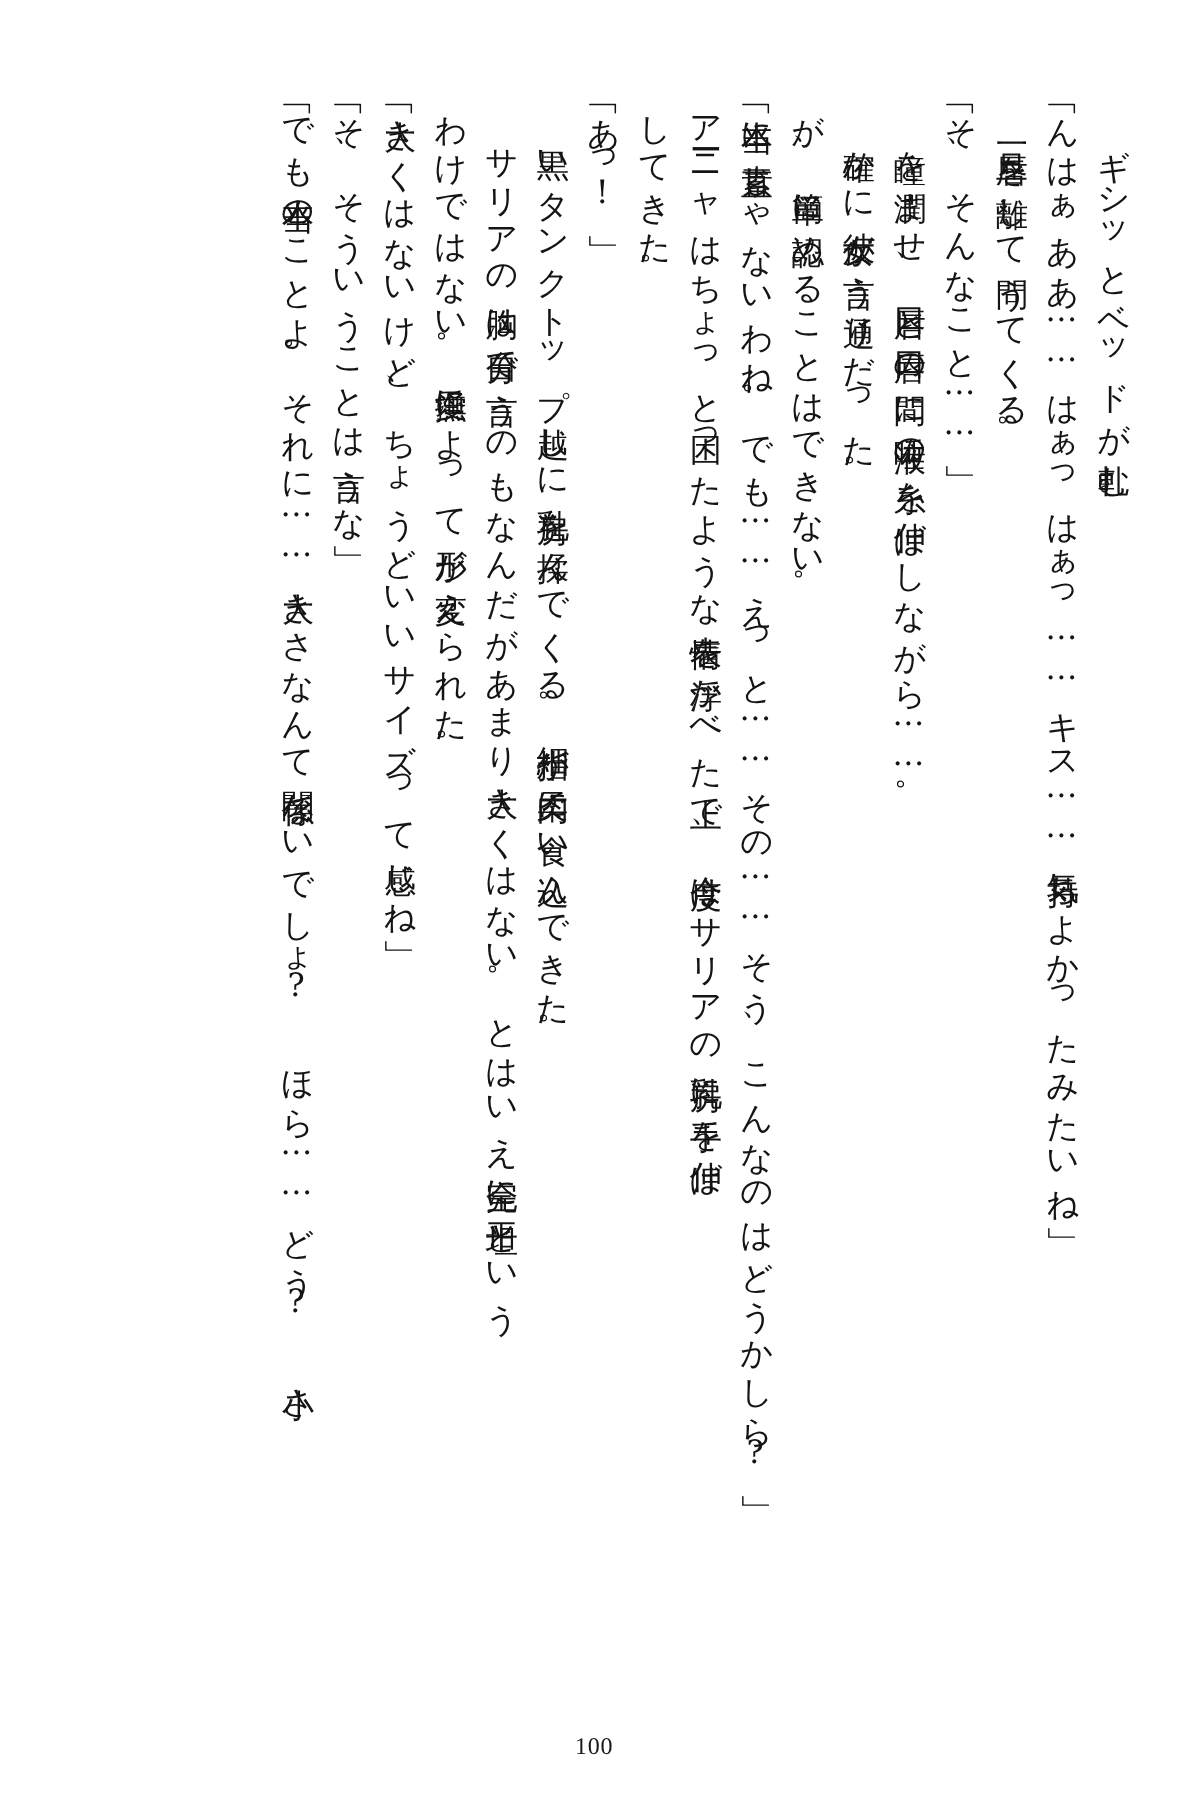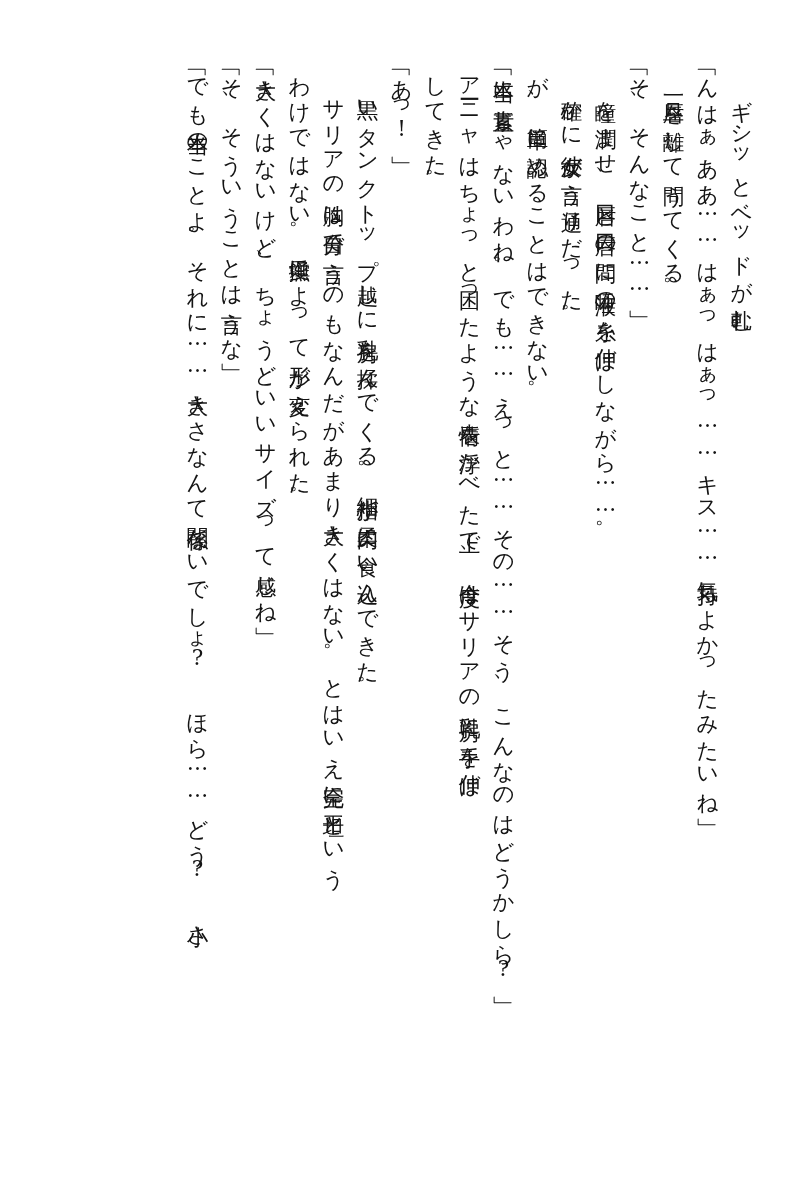--- a/index.html
+++ b/index.html
@@ -79,14 +79,15 @@
     <div class="text-line">してきた。</div>
     <div class="text-line">「あっ!」</div>
     <div class="text-line indent">黒いタンクトップ越しに乳房を揉んでくる。細指が柔肉に食い込んできた。</div>
     <div class="text-line indent">サリアの胸は自分で言うのもなんだがあまり大きくはない。とはいえ完全に平坦という</div>
     <div class="text-line">わけではない。愛撫によって形が変えられた。</div>
     <div class="text-line">「大きくはないけど、ちょうどいいサイズって感じね」</div>
     <div class="text-line">「そ、そういうことは言うな」</div>
     <div class="text-line">「でも本当のことよ。それに……大きさなんて関係ないでしょ? ほら……どう? 小さ</div>
   </div>
 
+  <div id="page-number">100</div>
 
 </div>
 
 </body></html>

